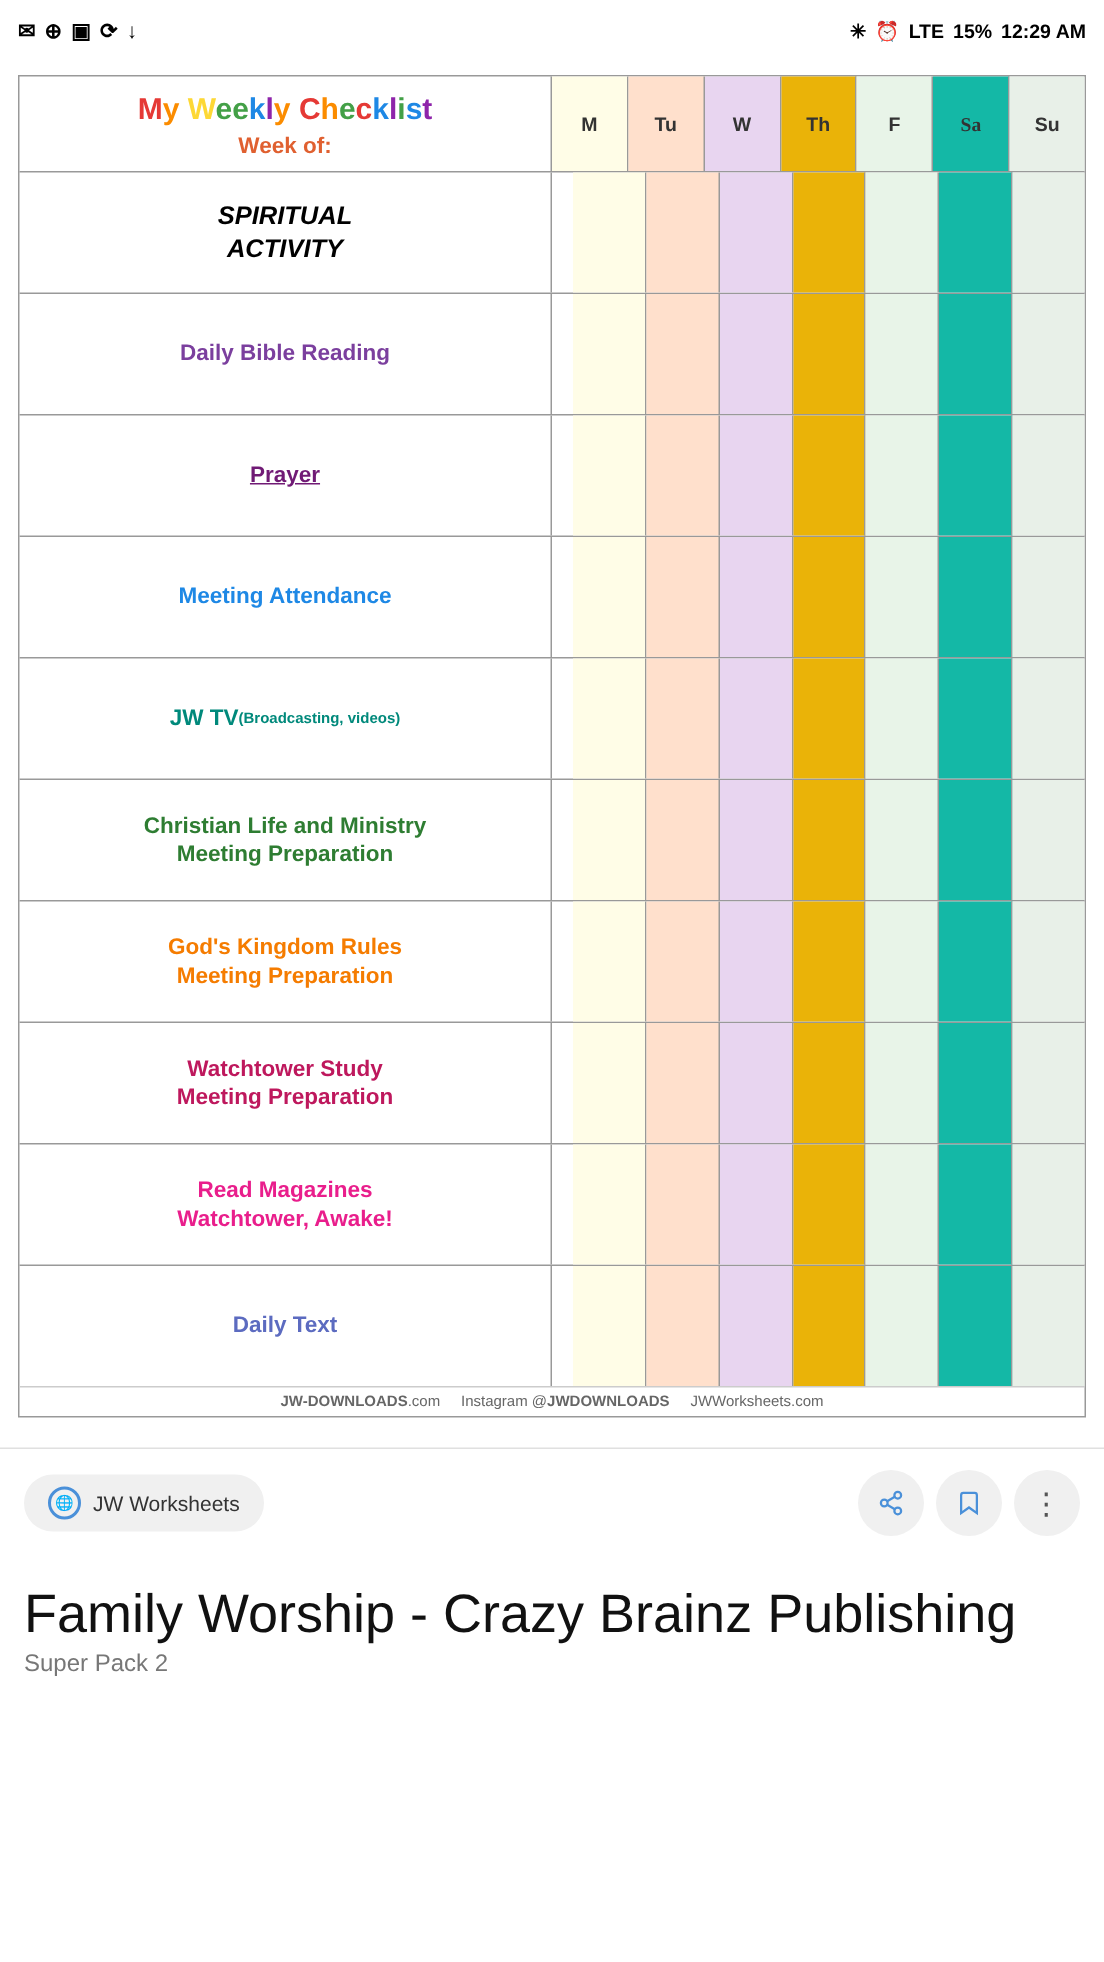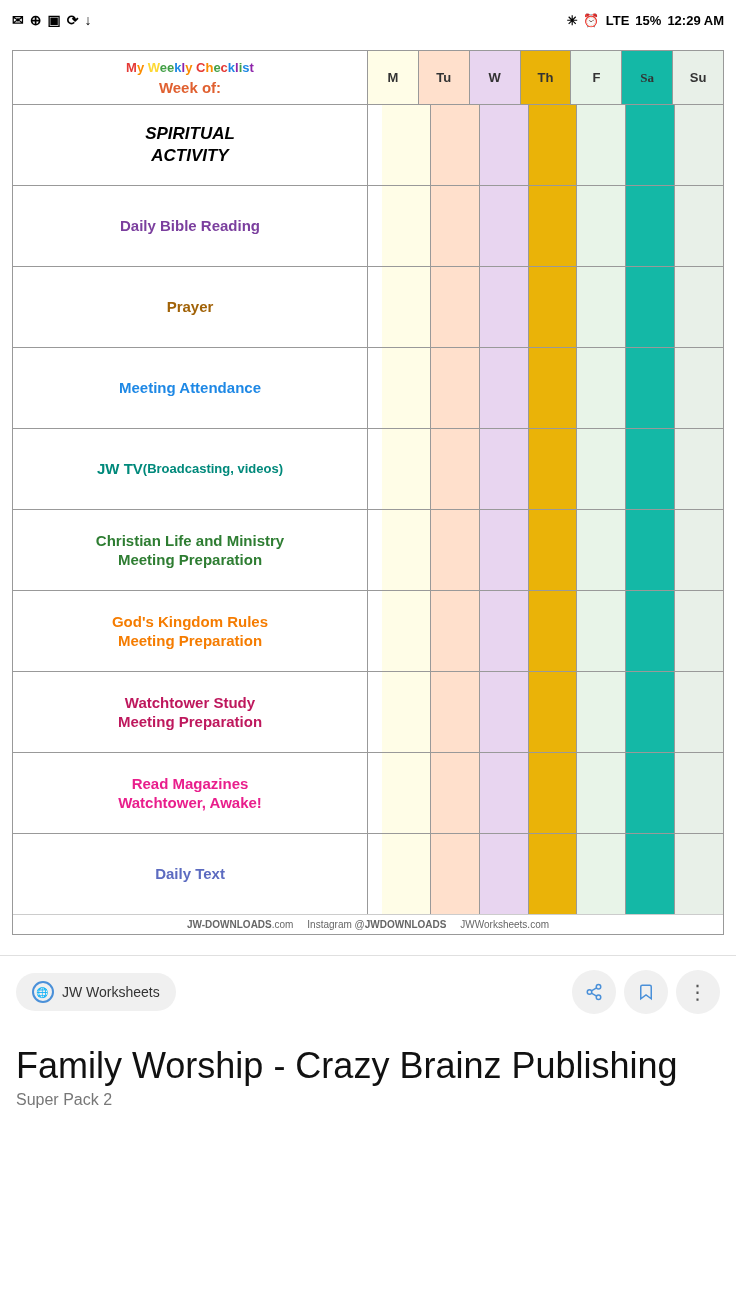--- a/index.html
+++ b/index.html
@@ -218,21 +218,21 @@
     .letter-k { color: #1e88e5; }
     .letter-l { color: #8e24aa; }
     .letter-c { color: #e53935; }
     .letter-h { color: #fb8c00; }
     .letter-i { color: #43a047; }
     .letter-s { color: #1e88e5; }
     .letter-t { color: #8e24aa; }
 
     
     .color-purple { color: #7b3f9e; }
-    .color-indigo { color: #a16207; }
+    .color-indigo { color: #701a75; text-decoration: underline; }
     .color-blue { color: #1e88e5; }
     .color-teal { color: #00897b; }
     .color-green-dark { color: #2e7d32; }
     .color-orange { color: #f57c00; }
     .color-red { color: #be185d; }
     .color-pink { color: #e91e8c; }
     .color-medium-blue { color: #5c6bc0; }
   </style>
 </head>
 <body>
@@ -252,21 +252,21 @@
     <span>15%</span>
     <span>12:29 AM</span>
   </div>
 </div>
 
 <div class="main-content">
   <div class="checklist-card">
 
     <div class="header-section">
       <div class="title-header">
-        <div style="font-size:13px; font-weight:700; line-height:1.4;">
+        <div style="font-size:20px; font-weight:700; line-height:1.4;">
           <span class="letter-m">M</span><span class="letter-y">y</span>
           <span style="color:#333"> </span>
           <span class="letter-w">W</span><span class="letter-e">e</span><span class="letter-e">e</span><span class="letter-k">k</span><span class="letter-l">l</span><span class="letter-y">y</span>
           <span style="color:#333"> </span>
           <span class="letter-c">C</span><span class="letter-h">h</span><span class="letter-e">e</span><span class="letter-c">c</span><span class="letter-k">k</span><span class="letter-l">l</span><span class="letter-i">i</span><span class="letter-s">s</span><span class="letter-t">t</span>
         </div>
         <div style="font-size:15px; font-weight:700; color:#e06030; margin-top:2px;">Week of:</div>
       </div>
       <div class="days-header">
         <div class="day-header-cell col-m">M</div>
@@ -325,21 +325,21 @@
         <div class="day-cell col-tu"></div>
         <div class="day-cell col-w"></div>
         <div class="day-cell col-th"></div>
         <div class="day-cell col-f"></div>
         <div class="day-cell col-sa"></div>
         <div class="day-cell col-su"></div>
       </div>
     </div>
 
     <div class="activity-row">
-      <div class="activity-label color-teal">JW TV<br><span style="font-size:13px;">(Broadcasting, videos)</span></div>
+      <div class="activity-label color-teal">JW TV<br><span style="font-size:10px;">(Broadcasting, videos)</span></div>
       <div class="day-cells">
         <div class="day-cell col-m"></div>
         <div class="day-cell col-tu"></div>
         <div class="day-cell col-w"></div>
         <div class="day-cell col-th"></div>
         <div class="day-cell col-f"></div>
         <div class="day-cell col-sa"></div>
         <div class="day-cell col-su"></div>
       </div>
     </div>

